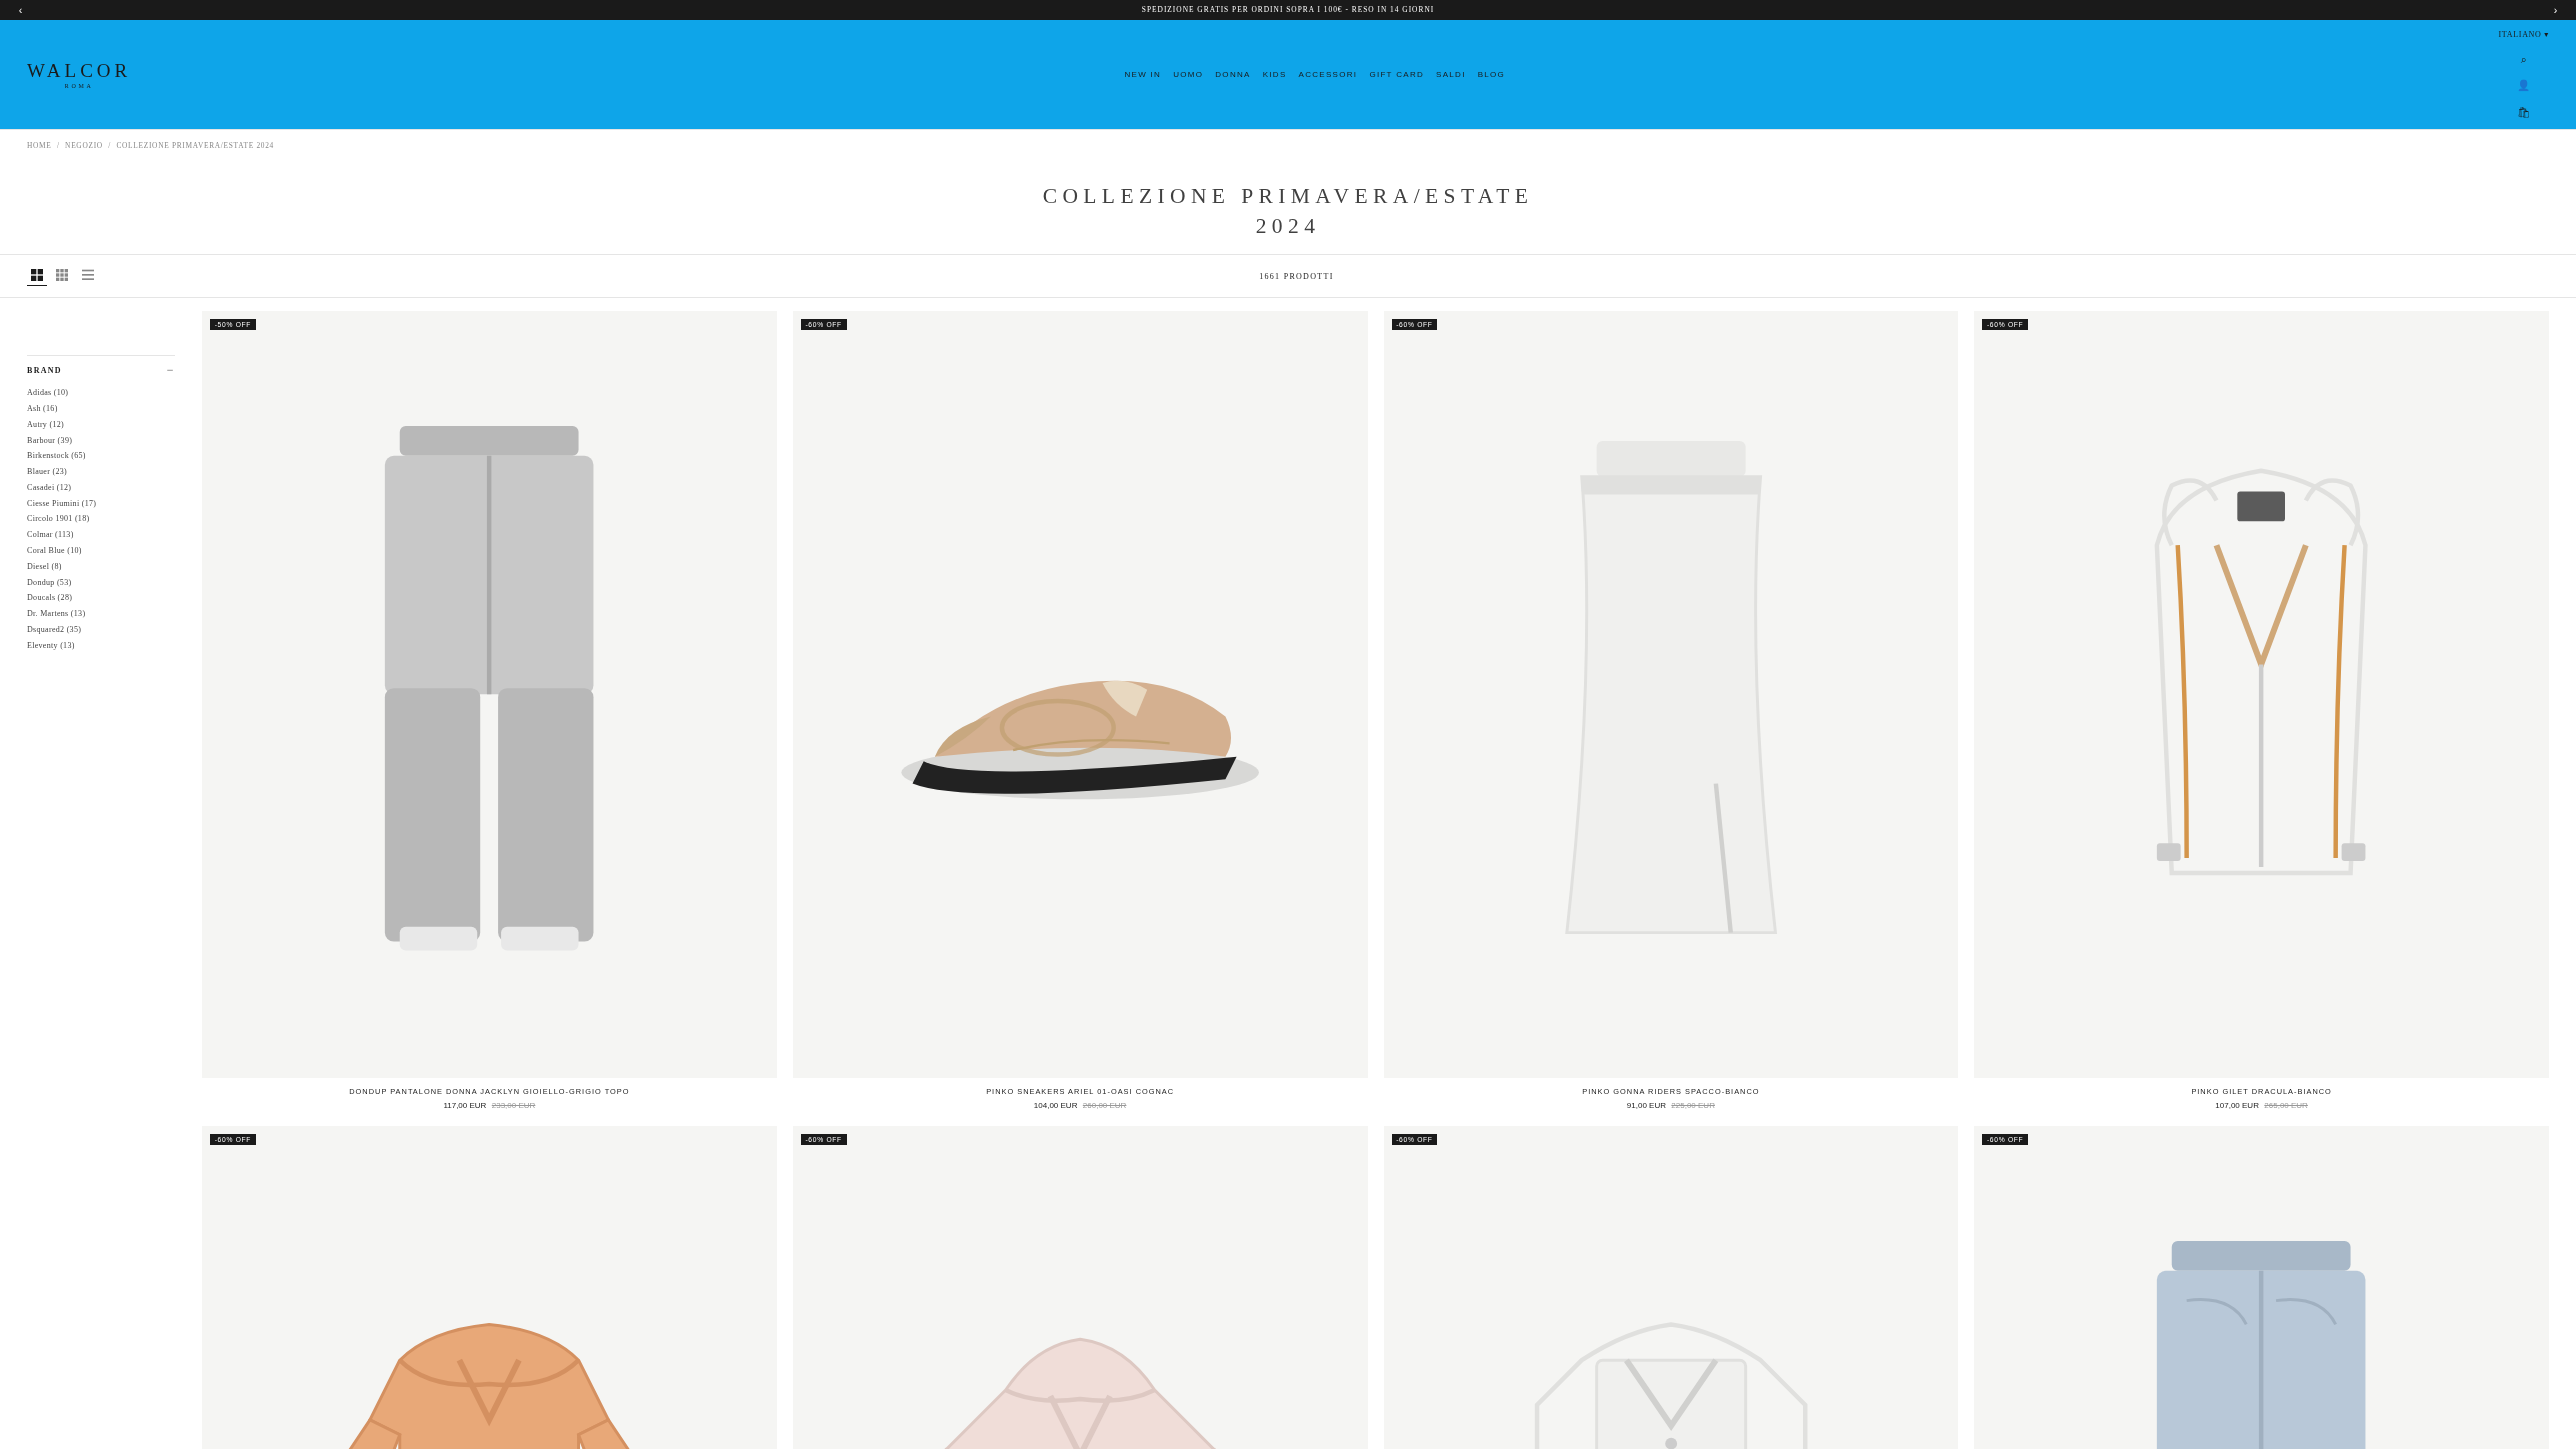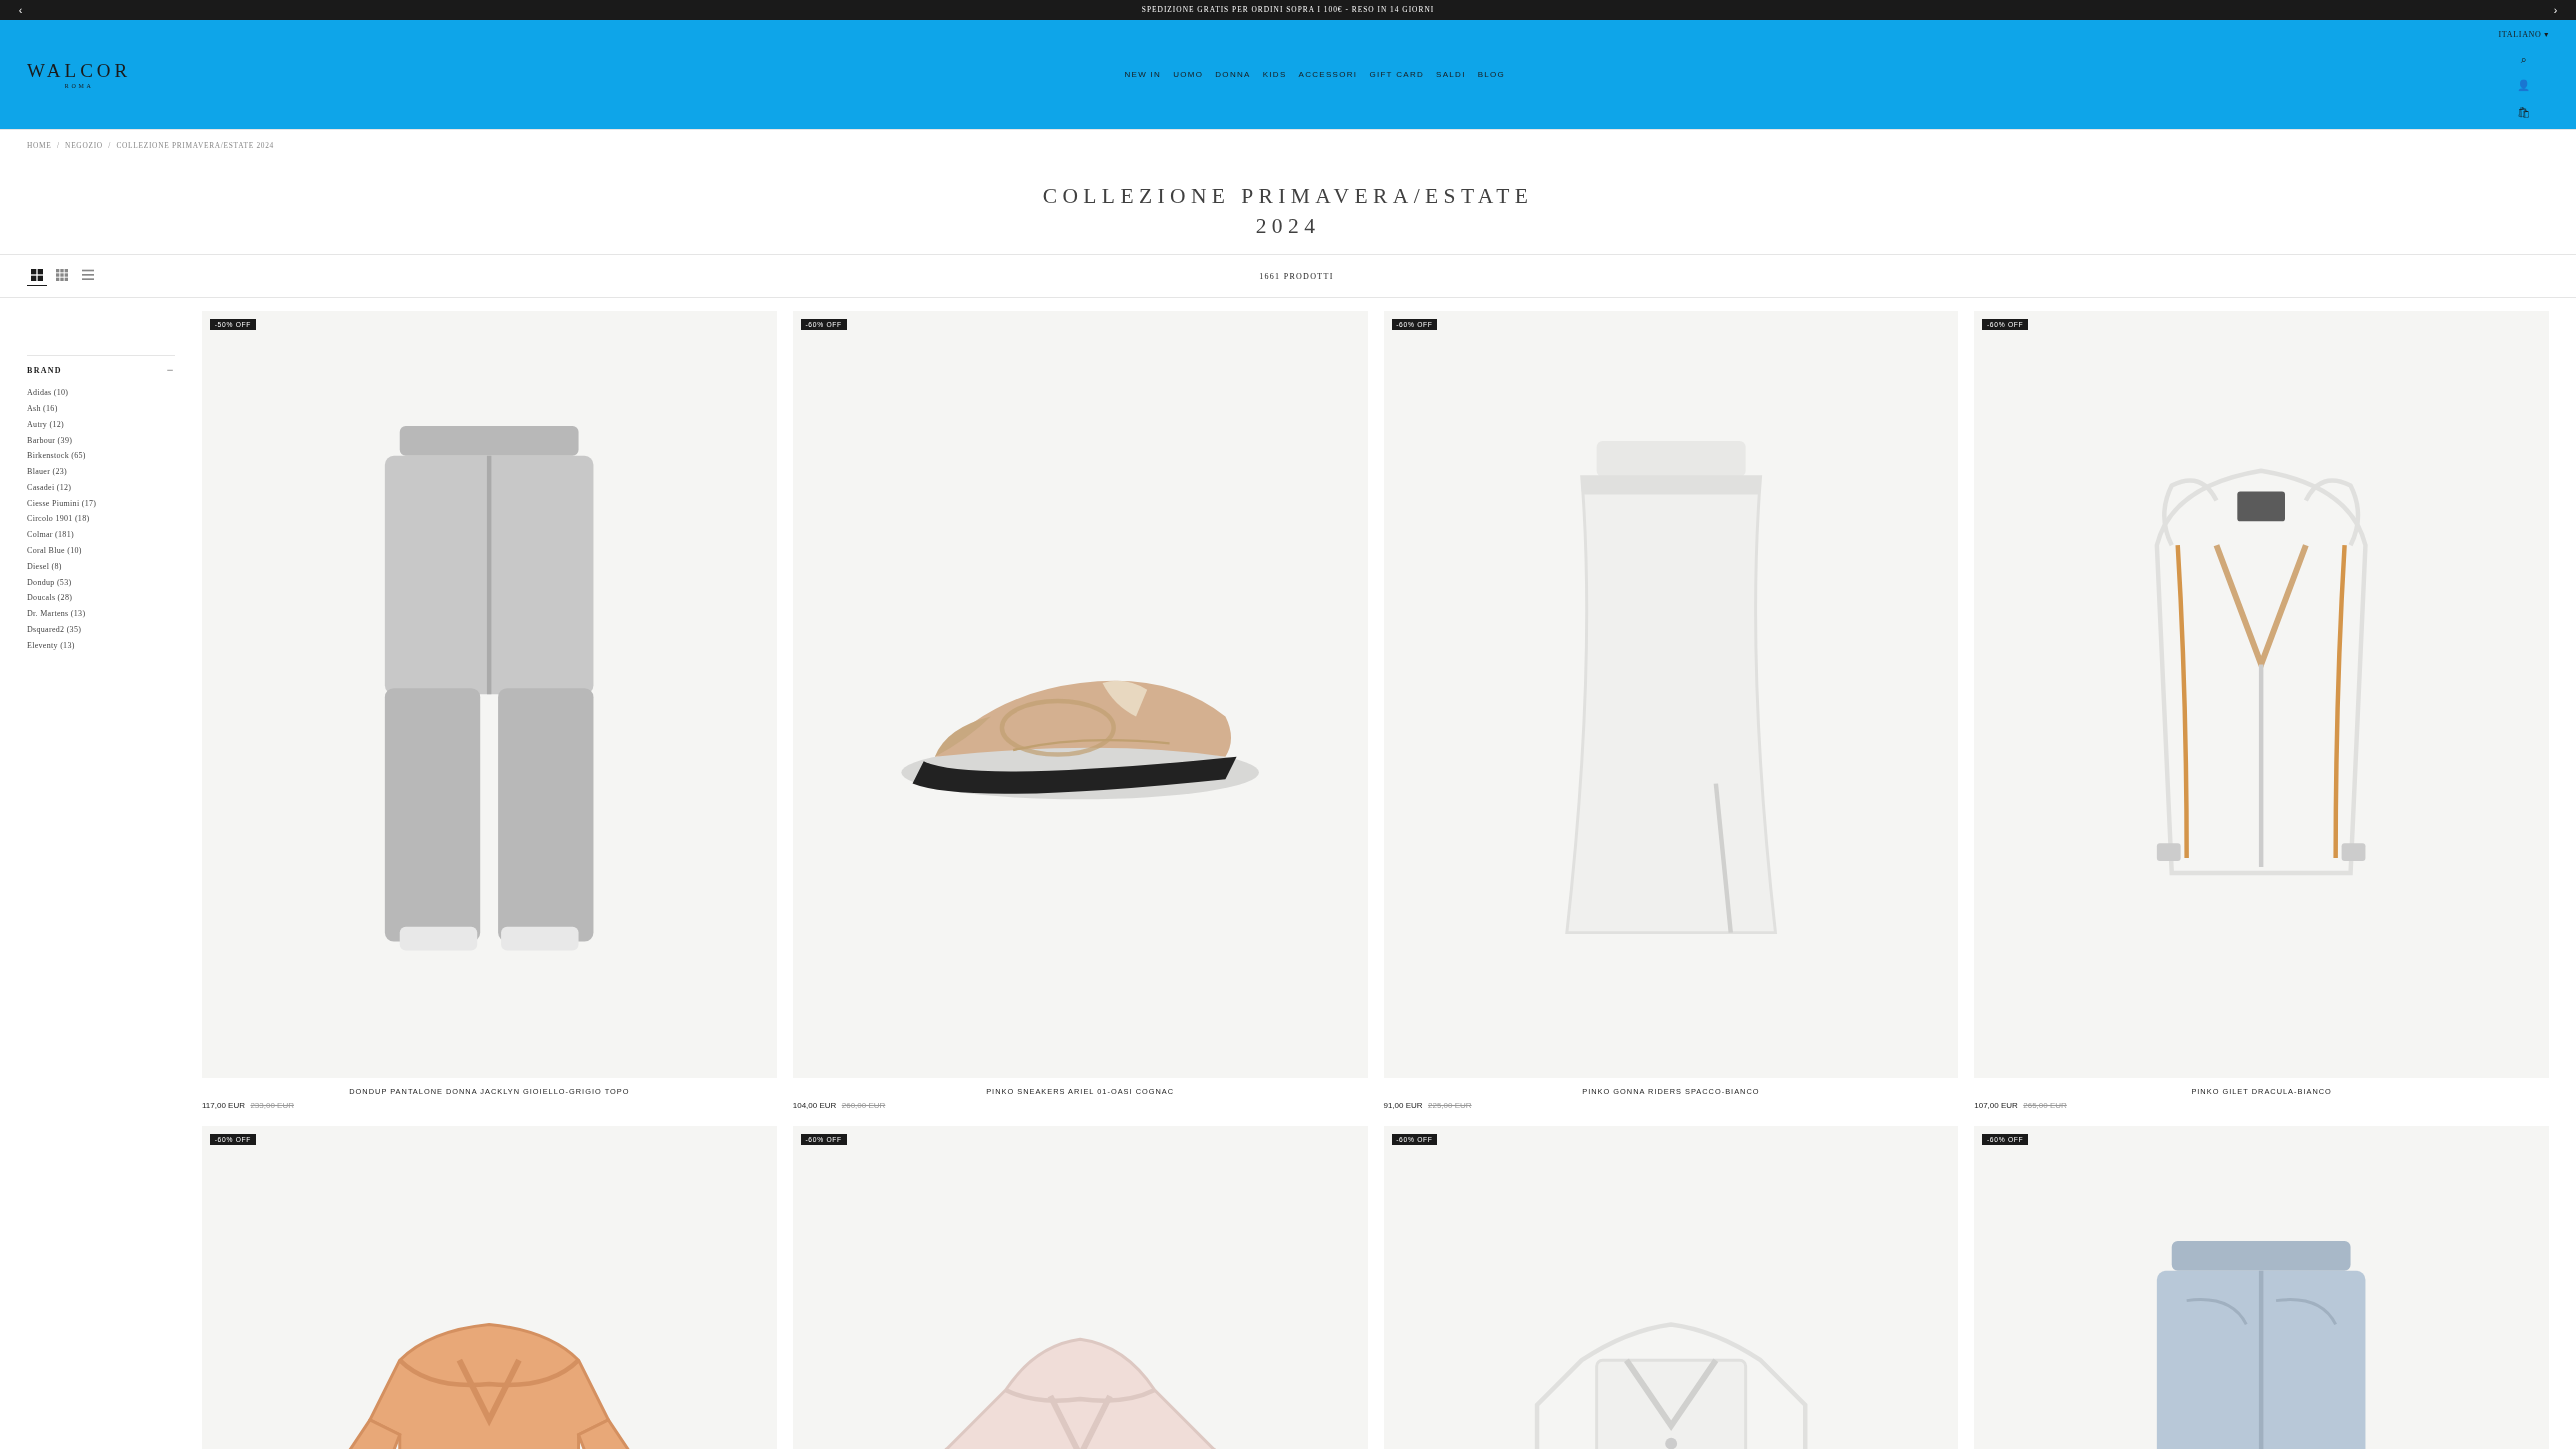--- a/index.html
+++ b/index.html
@@ -226,20 +226,21 @@
       letter-spacing: 1px;
       color: #1a1a1a;
       text-align: center;
       margin-bottom: 4px;
       line-height: 1.5;
       font-family: 'Arial', sans-serif;
     }
     .product-pricing {
       display: flex;
       gap: 5.4px;
+      justify-content: center;
       align-items: center;
     }
     .price-current {
       font-size: 8px;
       color: #1a1a1a;
       font-family: 'Arial', sans-serif;
     }
     .price-original {
       font-size: 8px;
       color: #999;
@@ -352,21 +353,21 @@
       <ul class="filter-list">
         <li>Adidas (10)</li>
         <li>Ash (16)</li>
         <li>Autry (12)</li>
         <li>Barbour (39)</li>
         <li>Birkenstock (65)</li>
         <li>Blauer (23)</li>
         <li>Casadei (12)</li>
         <li>Ciesse Piumini (17)</li>
         <li>Circolo 1901 (18)</li>
-        <li>Colmar (181)</li>
+        <li>Colmar (113)</li>
         <li>Coral Blue (10)</li>
         <li>Diesel (8)</li>
         <li>Dondup (53)</li>
         <li>Doucals (28)</li>
         <li>Dr. Martens (13)</li>
         <li>Dsquared2 (35)</li>
         <li>Eleventy (13)</li>
       </ul>
     </div>
   </aside>

